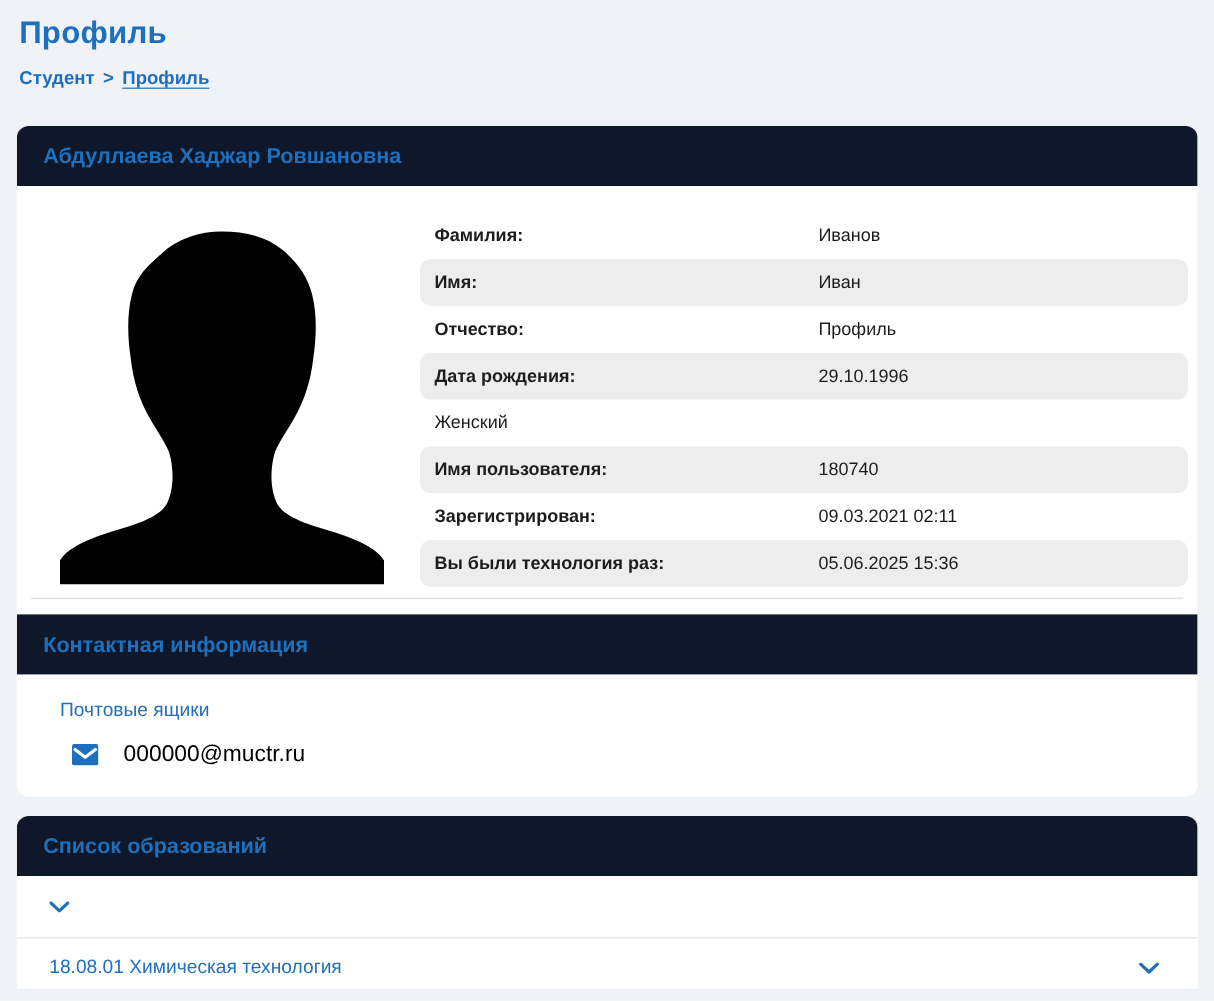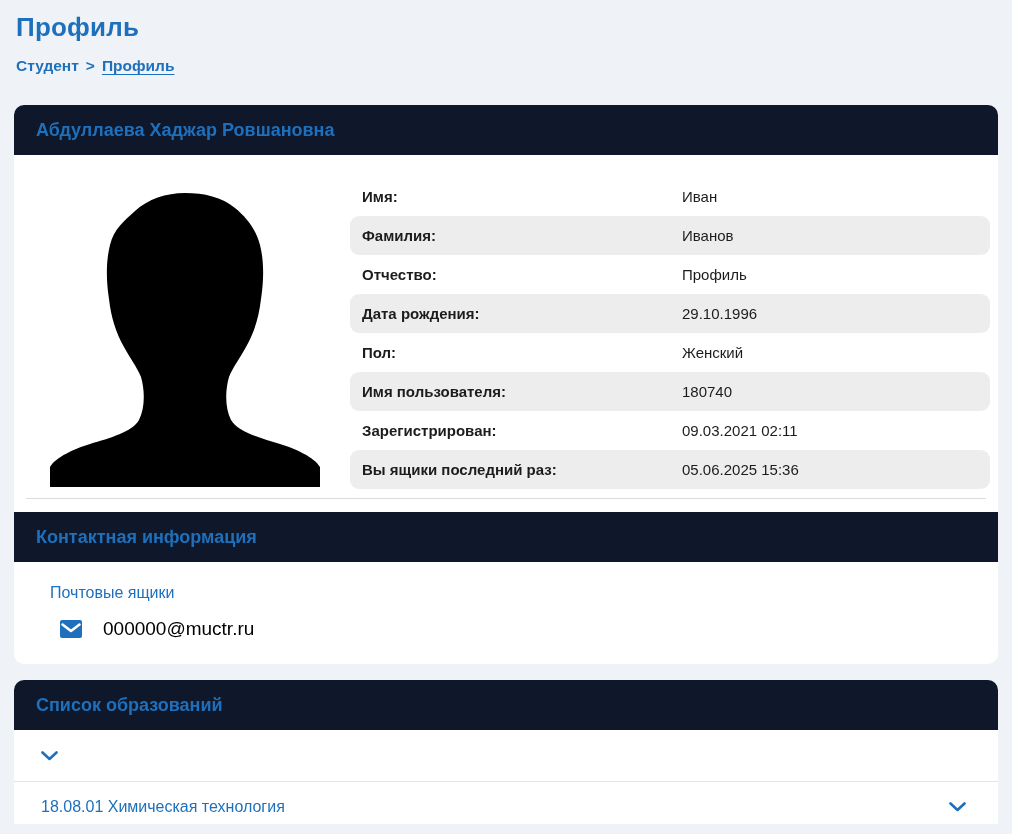--- a/index.html
+++ b/index.html
@@ -155,56 +155,55 @@
             C206,146 211,130 213,112
             C216,92 216,74 212,58
             C208,42 198,30 187,21
             C174,10 156,6 137,6 Z"></path>
         </svg>
       </div>
 
       <div class="info-table">
 
           <div class="info-row">
+            <div class="info-label">Фамилия:</div>
+            <div class="info-value">Иванов</div>
+          </div>
+
+          <div class="info-row">
             <div class="info-label">Имя:</div>
             <div class="info-value">Иван</div>
           </div>
 
           <div class="info-row">
-            <div class="info-label">Фамилия:</div>
-            <div class="info-value">Иванов</div>
-          </div>
-
-          <div class="info-row">
             <div class="info-label">Отчество:</div>
             <div class="info-value">Профиль</div>
           </div>
 
           <div class="info-row">
             <div class="info-label">Дата рождения:</div>
             <div class="info-value">29.10.1996</div>
           </div>
 
           <div class="info-row">
-            <div class="info-label">Пол:</div>
             <div class="info-value">Женский</div>
           </div>
 
           <div class="info-row">
             <div class="info-label">Имя пользователя:</div>
             <div class="info-value">180740</div>
           </div>
 
           <div class="info-row">
             <div class="info-label">Зарегистрирован:</div>
             <div class="info-value">09.03.2021 02:11</div>
           </div>
 
           <div class="info-row">
-            <div class="info-label">Вы ящики последний раз:</div>
+            <div class="info-label">Вы были технология раз:</div>
             <div class="info-value">05.06.2025 15:36</div>
           </div>
         </div>
     </div>
 
     <hr class="section-divider">
 
     <div class="card-header">
       <span>Контактная информация</span>
     </div>

